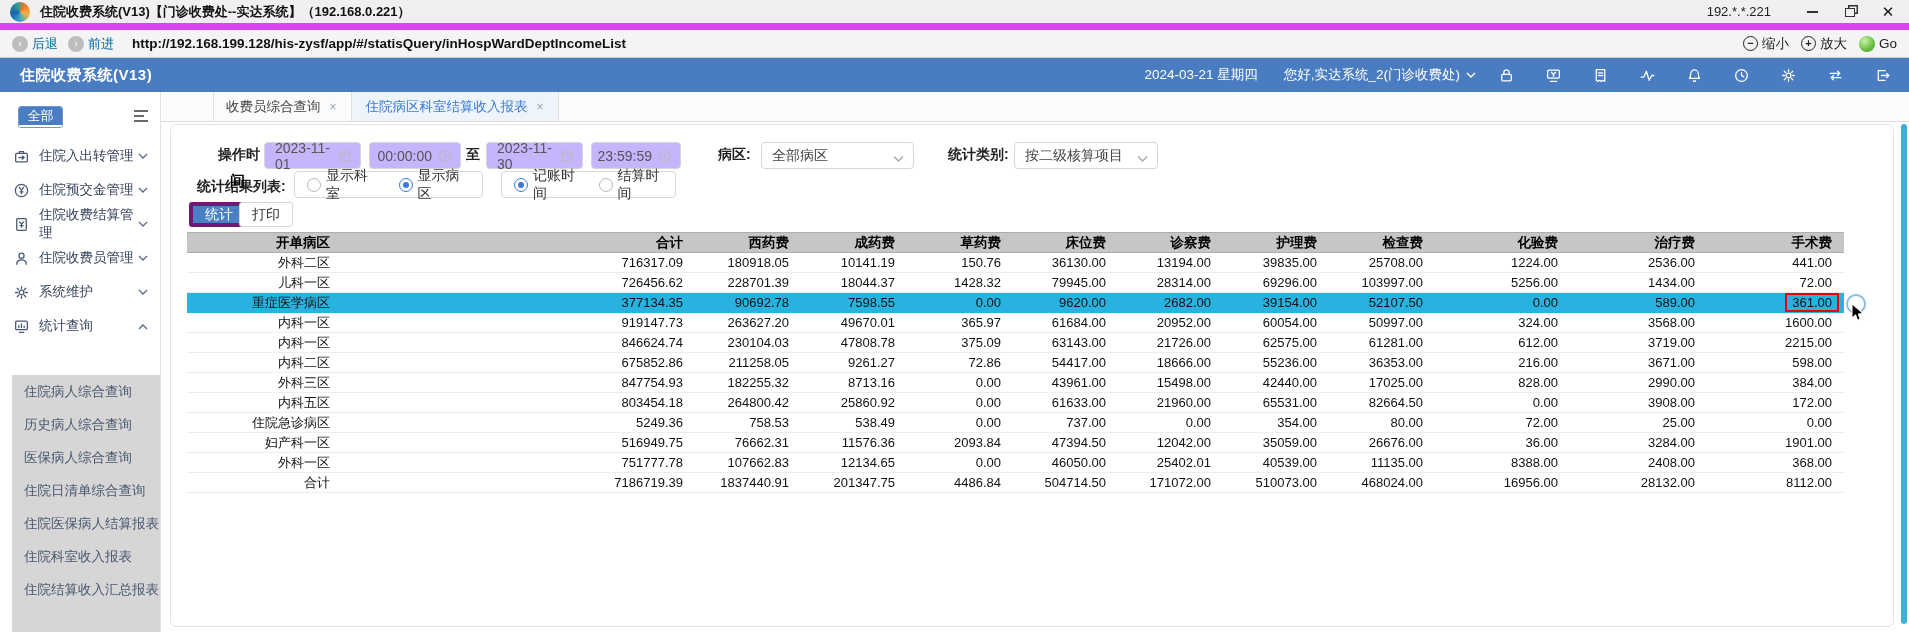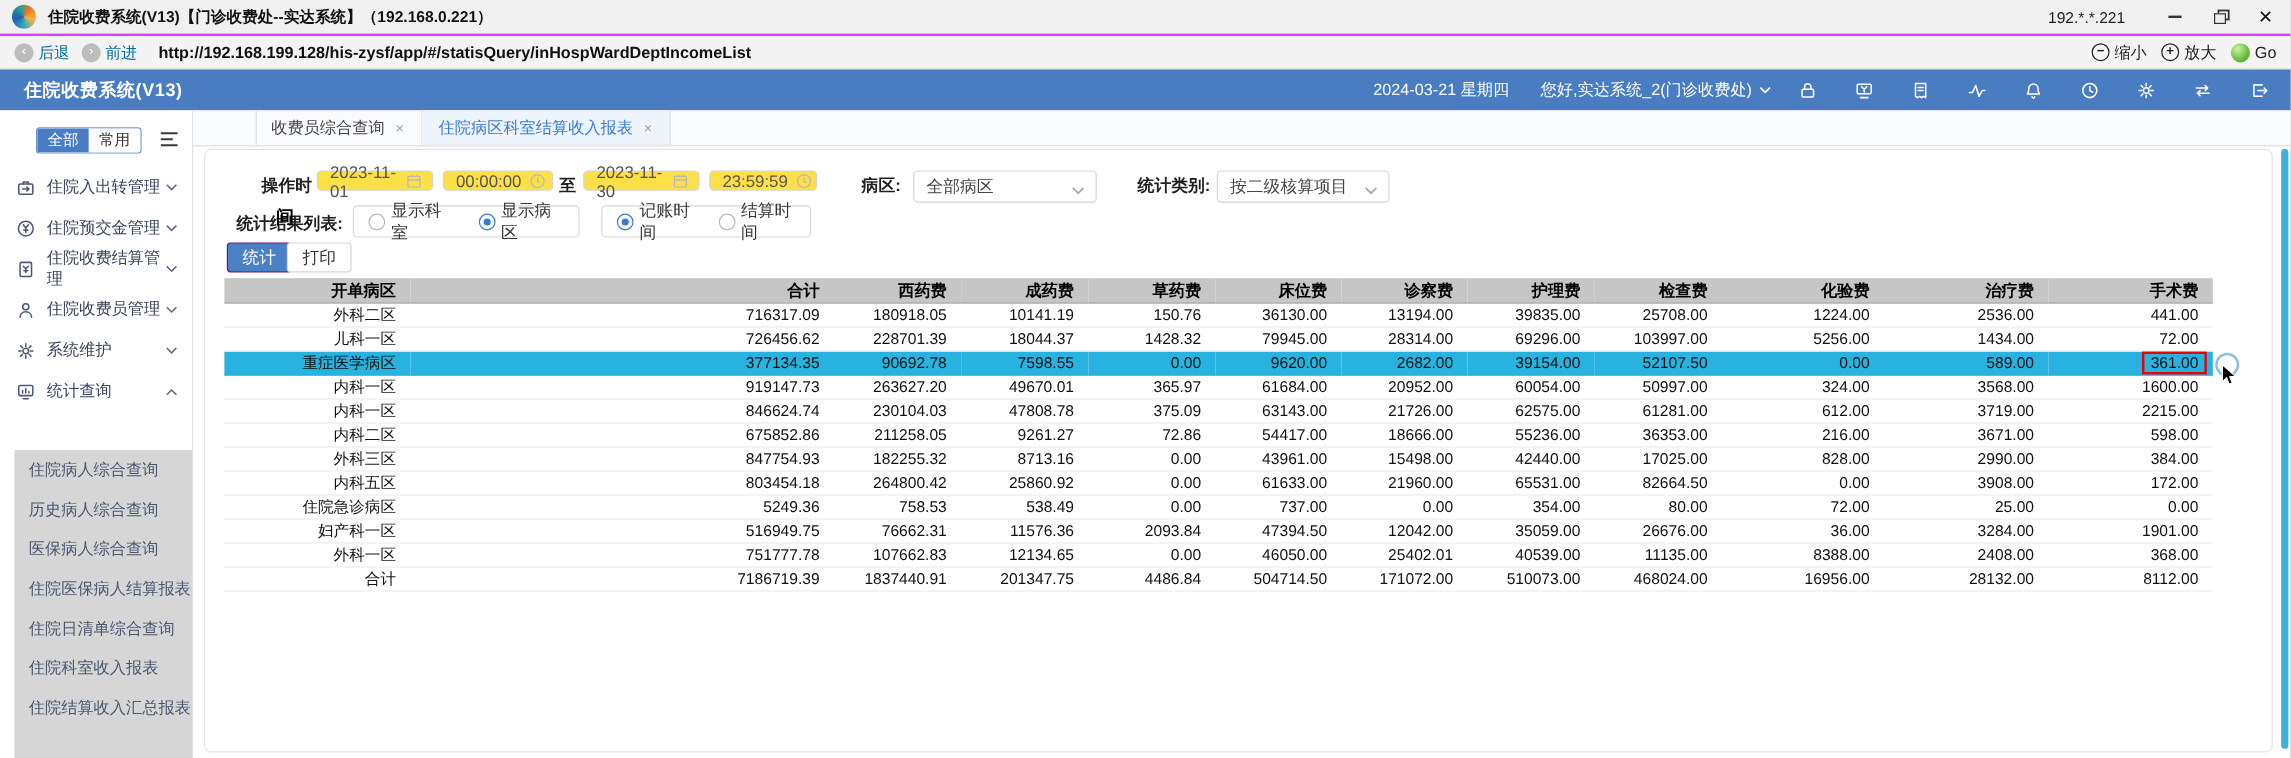--- a/index.html
+++ b/index.html
@@ -1,21 +1,21 @@
 <!DOCTYPE html>
 <html><head>
 <meta charset="utf-8">
 <style>
   * { margin:0; padding:0; box-sizing:border-box; }
   body { font-family:"Liberation Sans","DejaVu Sans",sans-serif; background:#888; }
   .page { position:relative; width:1909px; height:632px; background:#fff; overflow:hidden; }
 
   
   .titlebar { position:absolute; left:0; top:0; width:100%; height:30px; background:#f0f0f0;
-              border-bottom:2px solid #d946ef; display:flex; align-items:center; padding:0 10px; }
+              border-bottom:7px solid #d946ef; display:flex; align-items:center; padding:0 10px; }
   .logo { width:20px; height:20px; border-radius:50%;
           background:conic-gradient(from 30deg,#e87722,#f3b24a 80deg,#35a8c0 150deg,#1a5fae 230deg,#2aa198 310deg,#e87722); }
   .win-title { margin-left:10px; font-size:13px; font-weight:700; color:#111; }
   .tb-right { margin-left:auto; display:flex; align-items:center; gap:16px; }
   .tb-ip { font-size:13px; color:#222; margin-right:14px; }
   .winbtn { width:22px; height:18px; display:flex; align-items:center; justify-content:center; cursor:default; }
   .ic-min { width:11px; height:2px; background:#333; }
   .ic-restore { width:10px; height:9px; border:1.5px solid #333; box-shadow:3px -3px 0 -1.5px #f0f0f0, 3px -3px 0 0 #333; margin-top:2px; }
   .ic-close { font-size:15px; font-weight:700; color:#111; line-height:1; }
 
@@ -42,21 +42,21 @@
   .ab-user { font-size:13.5px; display:flex; align-items:center; gap:6px; margin-right:22px; }
   .ab-icons { display:flex; align-items:center; gap:30px; padding-right:4px; }
   .ab-icon { width:17px; height:17px; color:#fff; cursor:pointer; }
   .ab-icon svg, .chev svg { display:block; }
 
   
   .workspace { position:absolute; left:0; top:92px; width:100%; height:540px; display:flex; }
 
   
   .sidebar { position:relative; width:161px; height:100%; background:#fff; border-right:1px solid #e2e2e2; flex:none; }
-  .seg { position:absolute; left:30px; top:14px; height:22px; display:flex; border:1px solid #6d97d2; border-radius:3px; overflow:hidden; }
+  .seg { position:absolute; left:18px; top:14px; height:22px; display:flex; border:1px solid #6d97d2; border-radius:3px; overflow:hidden;flex-direction:column; }
   .seg-btn { width:43px; font-size:13px; display:flex; align-items:center; justify-content:center; background:#fff; color:#333; cursor:pointer; }
   .seg-btn.on { background:#4a7cc2; color:#fff; }
   .collapse-ic { position:absolute; right:10px; top:16px; width:18px; height:16px; color:#3b3b3b; cursor:pointer; }
   .menu { position:absolute; left:0; top:47px; width:100%; }
   .side-item { height:34px; display:flex; align-items:center; padding-left:13px; cursor:pointer; color:#37435c; font-size:13.5px; }
   .side-item .mi { width:17px; height:17px; margin-right:9px; color:#4a5878; flex:none; }
   .side-item .chev { margin-left:auto; margin-right:12px; color:#5a6a85; }
   .submenu { position:absolute; left:12px; top:283px; right:0; bottom:0; background:#d6d6d6; overflow:hidden; }
   .sub-item { height:33px; display:flex; align-items:center; padding-left:12px; font-size:13.5px; color:#49586f; cursor:pointer; }
 
@@ -66,35 +66,35 @@
             display:flex; align-items:stretch; padding-left:52px; }
   .tab { display:flex; align-items:center; padding:0 14px; font-size:13.5px; color:#444; border-right:1px solid #e0e0e0; cursor:pointer; }
   .tab:first-child { border-left:1px solid #e0e0e0;padding-left:12px; }
   .tab.active { background:#eef4fb; color:#3a7bd5; }
   .tab .x { margin-left:9px; font-size:12px; color:#9aa4b0; }
 
   
   .panel { position:absolute; left:9px; top:32px; right:15px; bottom:5px; border:1px solid #e3e3e3; border-radius:6px; background:#fff; }
   .flabel { position:absolute; font-size:14px; font-weight:700; color:#1f1f1f; }
   .wrapchar { position:absolute; left:59px; top:47px; font-size:15px; font-weight:700; color:#000; z-index:3; }
-  .inp { position:absolute; top:17px; height:17px; border:1px solid #d6d6d6; border-radius:4px; background:#fde047;
-         display:flex; align-items:center; justify-content:flex-start; padding:0 8px 0 10px; font-size:14px; color:#555; cursor:text; }
+  .inp { position:absolute; top:17px; height:27px; border:1px solid #d6d6d6; border-radius:4px; background:#c4b5fd;
+         display:flex; align-items:center; justify-content:flex-end; padding:0 8px 0 10px; font-size:14px; color:#555; cursor:text; }
   .inp .fic { width:14px; height:14px; color:#b9b9b9; flex:none; margin-left:6px; }
   .sel { position:absolute; top:17px; height:27px; border:1px solid #d6d6d6; border-radius:4px; background:#fff;
          display:flex; align-items:center; justify-content:space-between; padding:0 9px 0 10px; font-size:14px; color:#444; cursor:pointer; }
   .sel .fic { width:11px; height:11px; color:#a9a9a9; }
   .rgroup { position:absolute; top:46px; height:27px; border:1px solid #d8d8d8; border-radius:4px; background:#fff;
             display:flex; align-items:center; gap:20px; padding:0 12px; }
   .radio { display:flex; align-items:center; gap:5px; font-size:14px; color:#333; cursor:pointer; }
   .rdot { width:14px; height:14px; border-radius:50%; border:1px solid #b8b8b8; background:#fff; position:relative; flex:none; }
   .radio.checked .rdot { border-color:#3a7bd5; }
   .radio.checked .rdot::after { content:""; position:absolute; left:3px; top:3px; width:6px; height:6px; border-radius:50%; background:#3a7bd5; }
   .btn { position:absolute; top:77px; height:25px; border-radius:3px; font-size:14px; display:flex; align-items:center;
          justify-content:center; cursor:pointer; padding:0 12px; }
-  .btn.primary { background:#4a80c4; color:#fff; border:1px solid #701a75; }
+  .btn.primary { background:#4a80c4; color:#fff; border:4px solid #701a75; }
   .btn.plain { background:#fff; color:#333; border:1px solid #d6d6d6; }
 
   
   .rpt { position:absolute; left:16px; top:107px; border-collapse:collapse; table-layout:fixed; }
   .rpt th { background:#c6c6c6; height:20px; font-size:13.5px; font-weight:700; color:#000; text-align:right;
             padding:0 12px 0 0; border-top:1px solid #aeaeae; border-bottom:1px solid #aeaeae; }
   .rpt td { height:20px; font-size:13px; color:#111; text-align:right; padding:0 12px 0 0; border-bottom:1px solid #ededed; }
   .rpt tr.hl td { background:#27b2e0; border-bottom-color:#27b2e0; }
   .red-box { display:inline-block; border:2px solid #ee0000; padding:0 5px 0 5px; margin:-2px -7px -2px 0; }
 
@@ -302,22 +302,22 @@
               <svg width="10" height="7" viewBox="0 0 10 7">
                 <path d="M1 6l4-4 4 4" fill="none" stroke="currentColor" stroke-width="1.3"></path>
               </svg>
             </span>
           </div>
         </div>
       <div class="submenu" id="side-submenu">
           <div class="sub-item">住院病人综合查询</div>
           <div class="sub-item">历史病人综合查询</div>
           <div class="sub-item">医保病人综合查询</div>
+          <div class="sub-item">住院日清单综合查询</div>
           <div class="sub-item">住院医保病人结算报表</div>
-          <div class="sub-item">住院日清单综合查询</div>
           <div class="sub-item">住院科室收入报表</div>
           <div class="sub-item">住院结算收入汇总报表</div>
         </div>
     </div>
 
     <div class="main">
       <div class="tabbar" id="tabbar">
           <div class="tab">
             <span>收费员综合查询</span>
             <span class="x">×</span>

